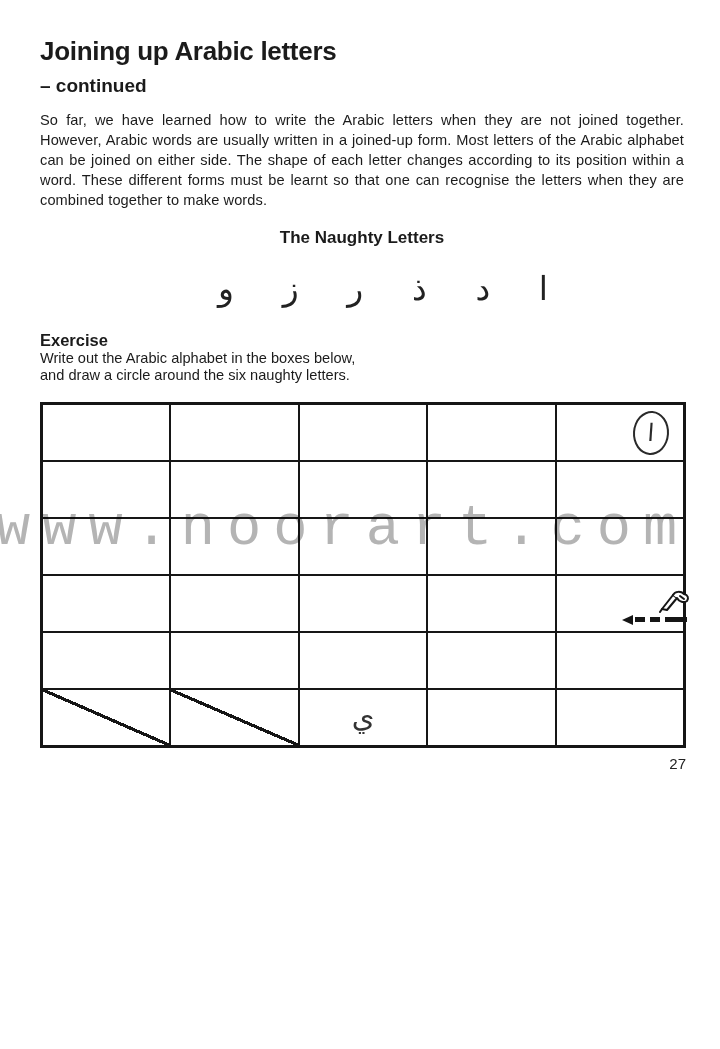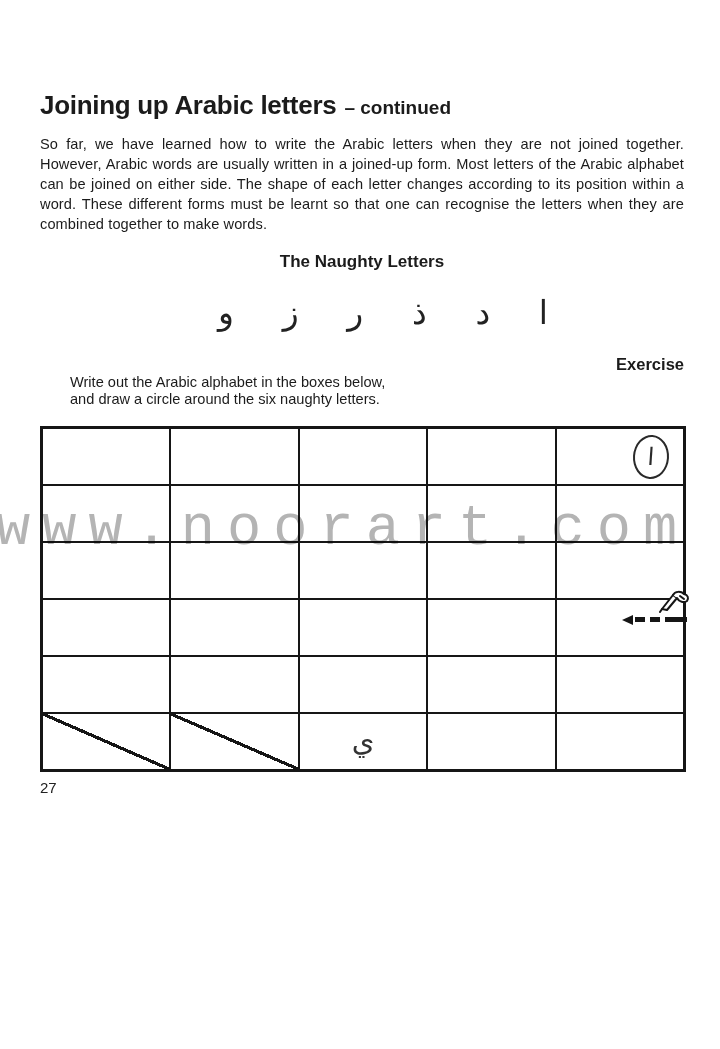--- a/index.html
+++ b/index.html
@@ -9,21 +9,21 @@
     position: relative;
     width: 720px;
     height: 1049px;
     background: #ffffff;
     color: #1b1b1b;
     overflow: hidden;
     margin: 0 auto;
   }
   .content { padding: 0 36px 0 40px; }
 
-  .title-row { margin-top: 90px; display: flex; align-items: baseline; gap: 8px; }
+  .title-row { margin-top: 36px; display: flex; align-items: baseline; gap: 8px; flex-direction: column; }
   .title-main { font-size: 26px; font-weight: bold; letter-spacing: -0.3px; }
   .title-suffix { font-size: 19px; font-weight: bold; }
 
   p.body {
     font-size: 14.6px;
     line-height: 20px;
     text-align: justify;
     letter-spacing: 0.1px;
   }
   .p1 { margin-top: 13px; }
@@ -41,22 +41,22 @@
     display: flex;
     flex-direction: row;
     justify-content: space-between;
     align-items: center;
     direction: ltr;
     font-size: 33px;
     color: #222;
   }
   .letters-row span { display: inline-block; }
 
-  .exercise-heading { margin-top: 15px; font-size: 16.5px; font-weight: bold; text-align: right; }
-  .instruction { font-size: 14.6px; line-height: 17.2px; margin-left: 30px; }
+  .exercise-heading { margin-top: 15px; font-size: 16.5px; font-weight: bold; }
+  .instruction { font-size: 14.6px; line-height: 17.2px; }
 
   .watermark {
     position: absolute;
     top: 497px;
     left: -4px;
     width: 730px;
     font-family: "Liberation Mono", monospace;
     font-size: 57px;
     letter-spacing: 12px;
     white-space: nowrap;
@@ -104,21 +104,21 @@
     width: 36px; height: 44px;
     border: 2px solid #2a2a2a;
     border-radius: 50%;
     display: flex; align-items: center; justify-content: center;
     font-size: 24px;
     color: #2a2a2a;
     transform: rotate(4deg);
   }
   .cell.ya-cell { display: flex; align-items: center; justify-content: center; font-size: 29px; color: #333; padding-bottom: 2px; }
 
-  .page-number { margin-top: 7px; width: 646px; text-align: left; font-size: 15px; color: #222; }
+  .page-number { margin-top: 7px; width: 646px; text-align: right; font-size: 15px; color: #222; }
 </style>
 </head>
 <body>
 
 <div class="page">
 
   <div class="watermark">www.noorart.com</div>
 
   <div class="content">
 

